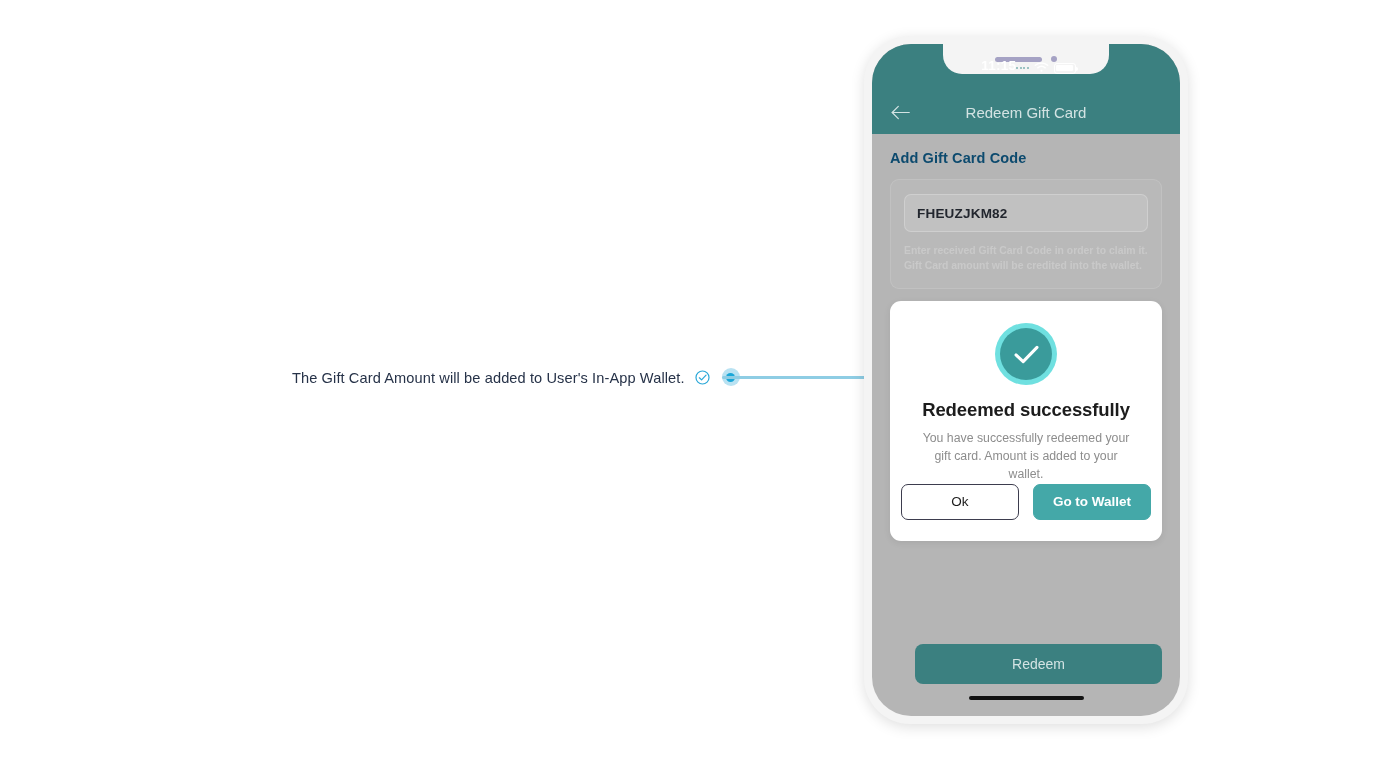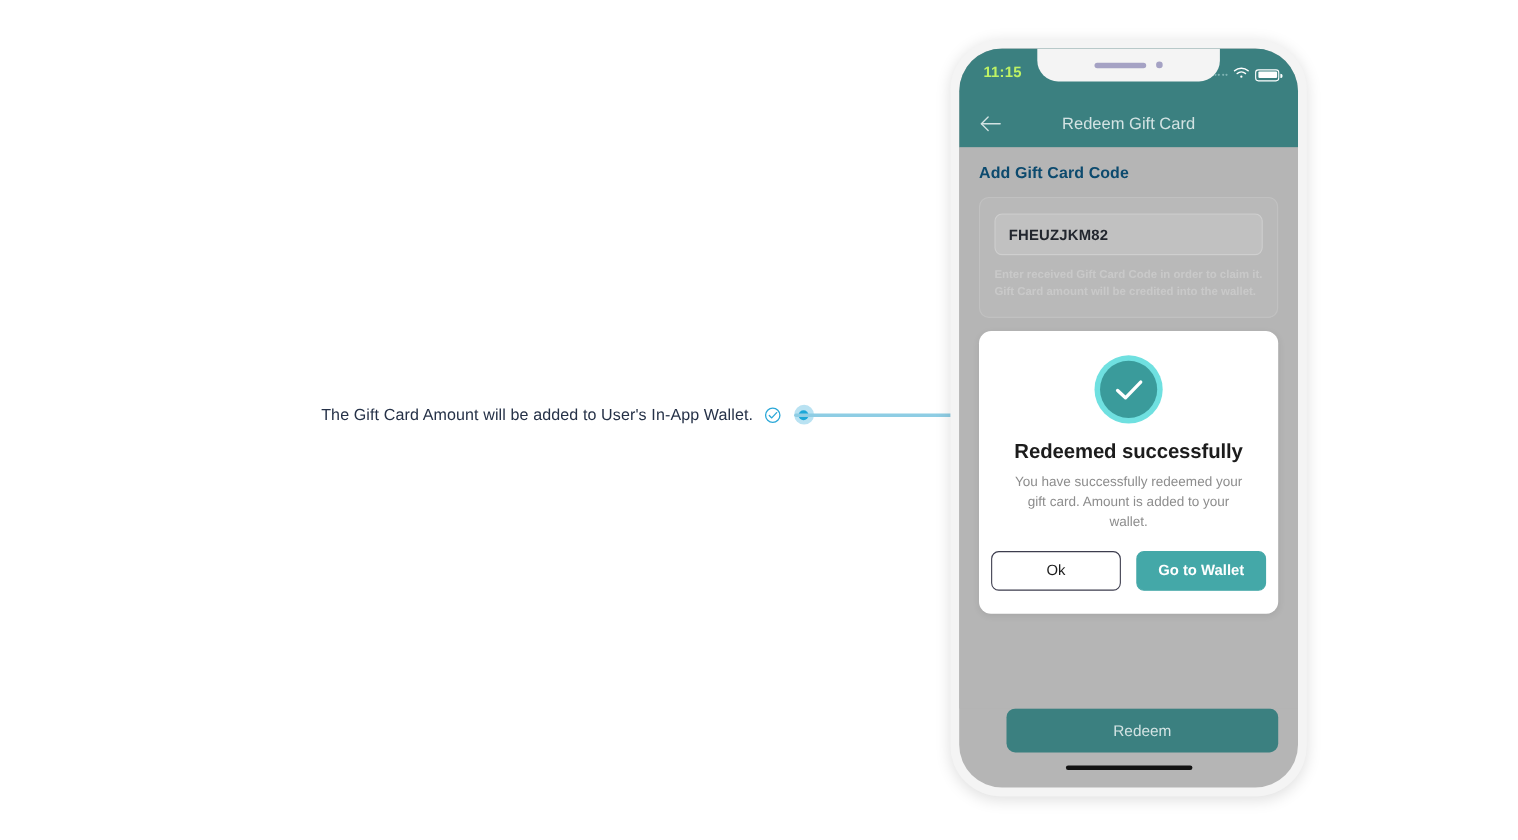--- a/index.html
+++ b/index.html
@@ -83,23 +83,23 @@
   }
 
   
   #status-bar {
     position: relative;
     height: 46px;
     background: #3b8080;
     flex: none;
     display: flex;
     align-items: flex-start;
-    justify-content: space-between;
+    justify-content: center;
     padding: 14px 17px 0 22px;
-    color: #bef264;
+    color: #ffffff;
   }
   #status-time {
     font-size: 13.5px;
     font-weight: bold;
     letter-spacing: .2px;
     z-index: 3;
   }
   #status-right {
     display: flex;
     align-items: center;
@@ -246,21 +246,20 @@
     font-size: 18.5px;
     font-weight: bold;
     color: #1c1c1c;
     letter-spacing: -.1px;
     margin-bottom: 9px;
   }
   #modal-message {
     font-size: 12.3px;
     line-height: 1.45;
     color: #8d8d8d;
-    margin-bottom: 17px;
     padding: 0 6px;
   }
   #modal-actions {
     display: flex;
     gap: 14px;
     justify-content: center;
   }
   .modal-btn {
     height: 36px;
     min-width: 118px;

